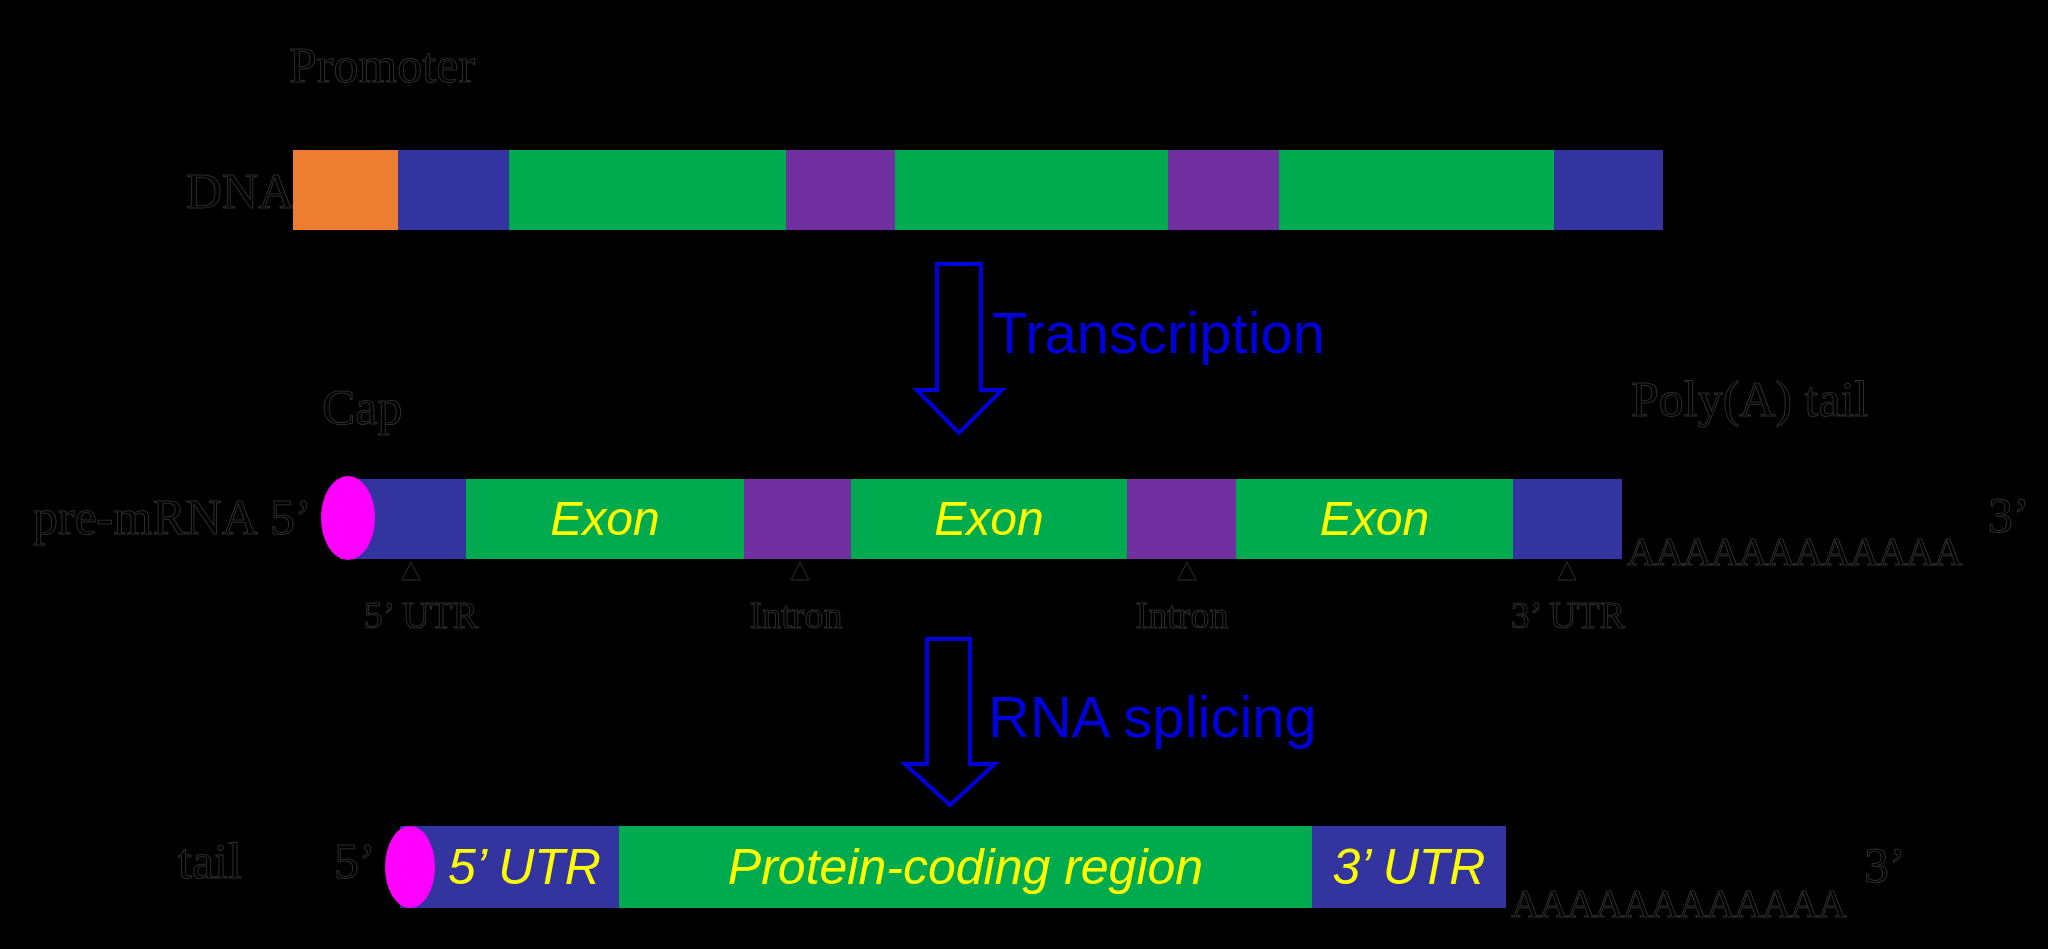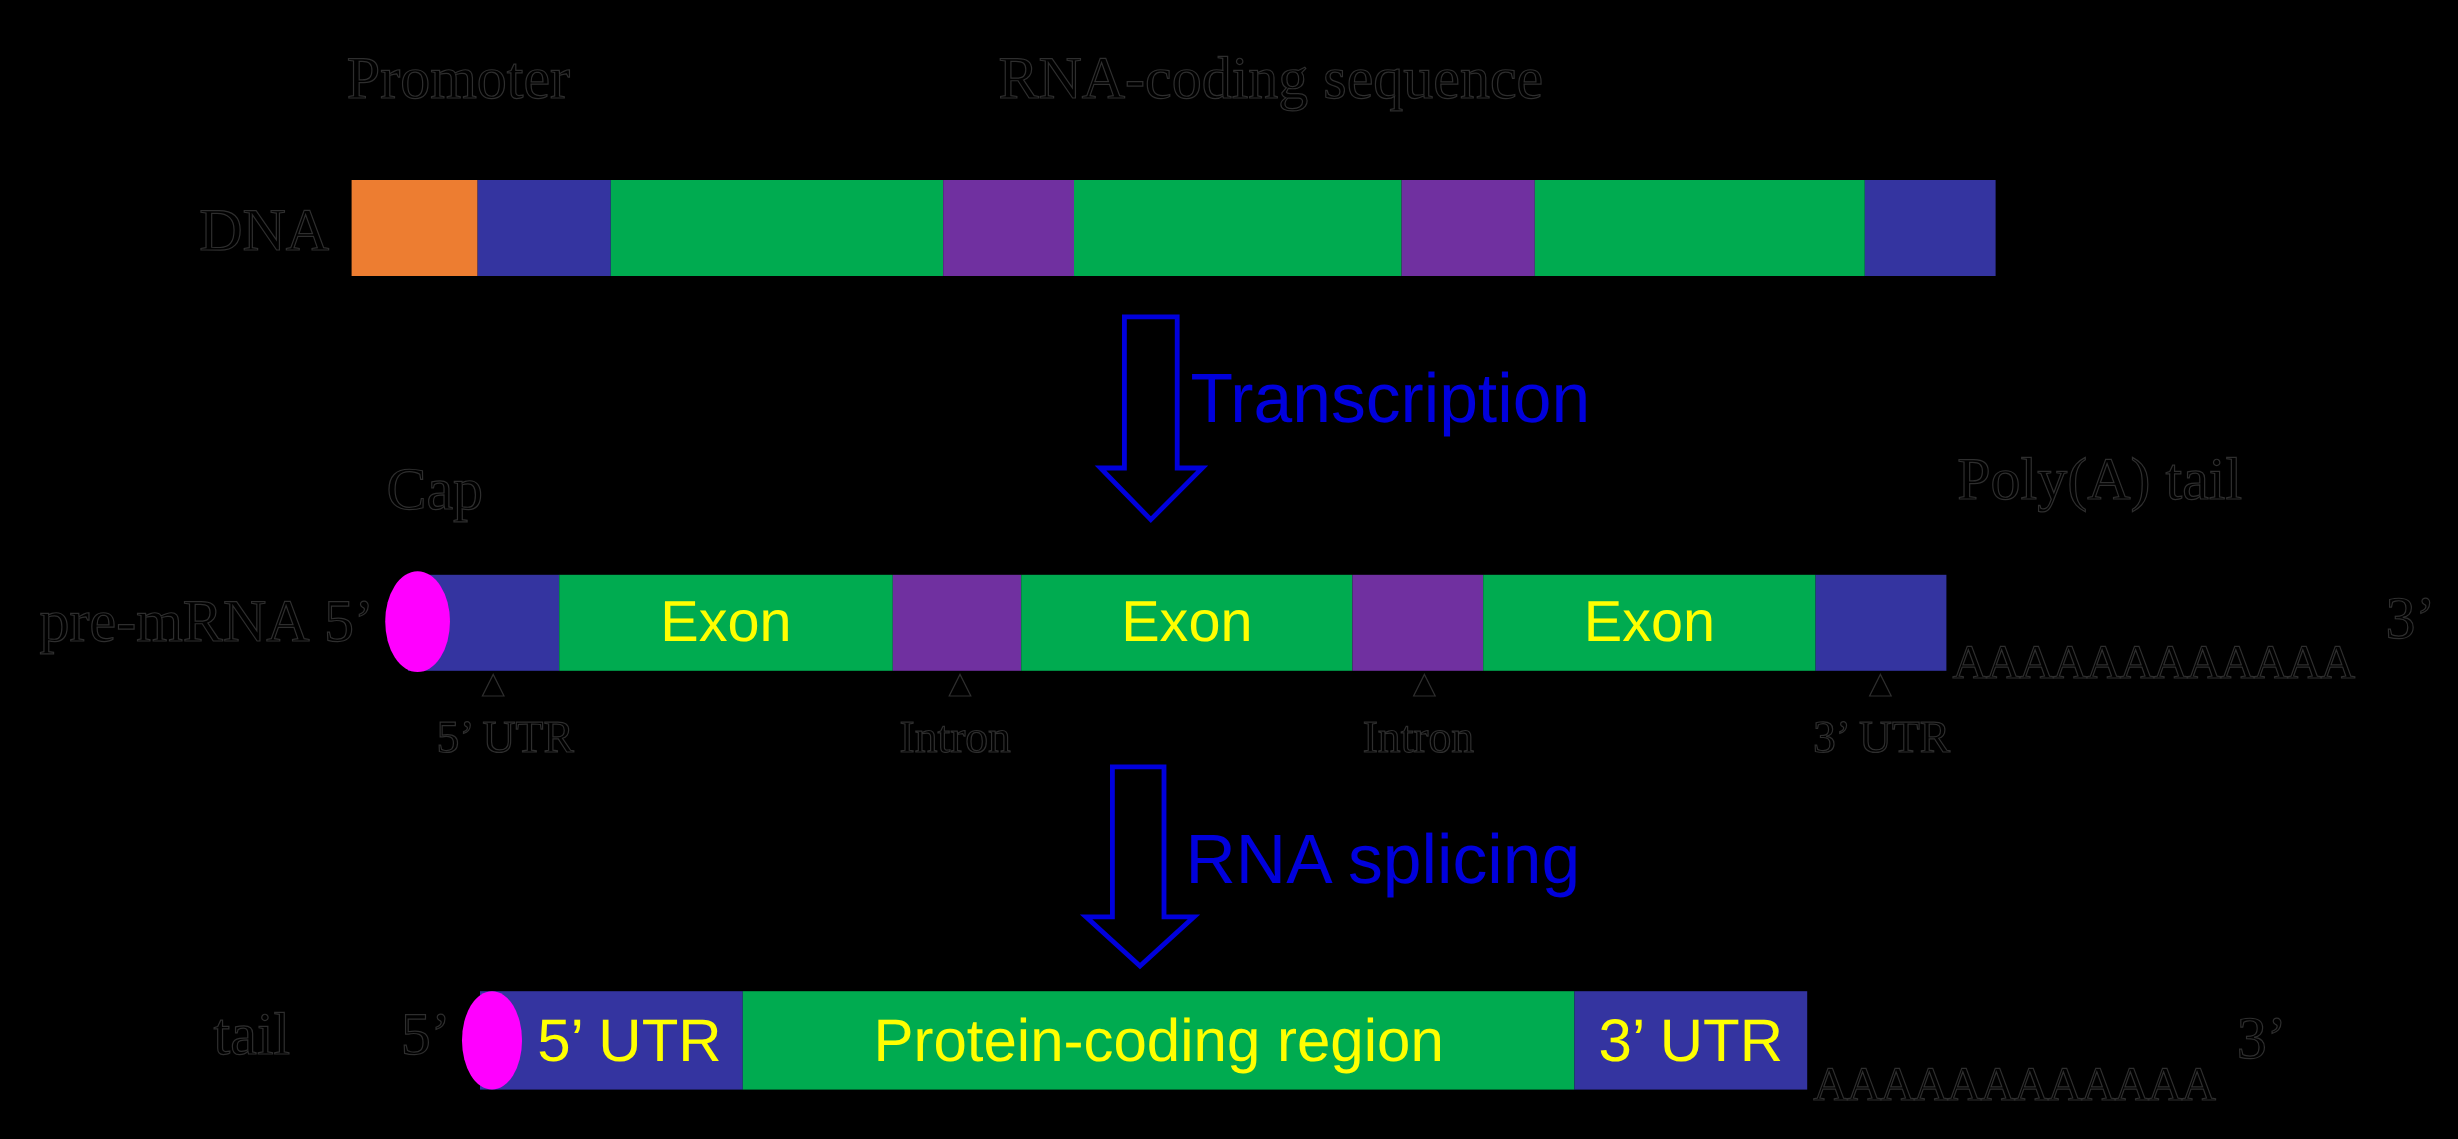--- a/index.html
+++ b/index.html
@@ -13,42 +13,41 @@
   }
   html,body{margin:0;padding:0;background:#000;}
   .canvas{
     position:relative;width:2048px;height:949px;background:#000;overflow:hidden;
     font-family:"Liberation Sans","DejaVu Sans",sans-serif;
   }
   .lbl{position:absolute;line-height:1;white-space:nowrap;font-size:50px;}
   
   .ink{color:#000;font-family:Liberation Serif, serif;-webkit-text-stroke:1px #2e2e2e;}
   .blue-lbl{color:var(--arrowblue);font-size:58px;}
-  .bar{position:absolute;display:flex;height:80px;}
+  .bar{position:absolute;display:flex;height:80px;font-style:italic;}
   .seg{height:100%;display:flex;align-items:center;justify-content:center;}
   .seg.orange{background:var(--orange);}
   .seg.blue{background:var(--blue);}
   .seg.green{background:var(--green);}
   .seg.purple{background:var(--purple);}
   .bartext{color:var(--yellow);font-size:48px;line-height:1;white-space:nowrap;}
   .bartext.big{font-size:50px;}
   .cap{position:absolute;background:var(--magenta);border-radius:50%;}
   .polya{font-size:40px;letter-spacing:-1px;margin-top:40px;}
   .under{font-size:38px;transform:translateX(-50%);}
   svg{position:absolute;overflow:visible;}
 </style>
 </head>
 <body>
 
 <div class="canvas">
 
   <div class="lbl ink" style="left:289px;top:40px;">Promoter</div>
-  <div class="lbl ink" style="left:832px;top:40px;">RNA-coding sequence</div>
 
-  <div class="lbl ink" style="left:166px;top:166px;">DNA</div>
+  <div class="lbl ink" style="left:186px;top:166px;">DNA</div>
   <div class="bar" style="left:293px;top:150px;">
     <div class="seg orange" style="width:105px;"></div>
     <div class="seg blue" style="width:111px;"></div>
     <div class="seg green" style="width:277px;"></div>
     <div class="seg purple" style="width:109px;"></div>
     <div class="seg green" style="width:273px;"></div>
     <div class="seg purple" style="width:111px;"></div>
     <div class="seg green" style="width:275px;"></div>
     <div class="seg blue" style="width:109px;"></div>
   </div>

